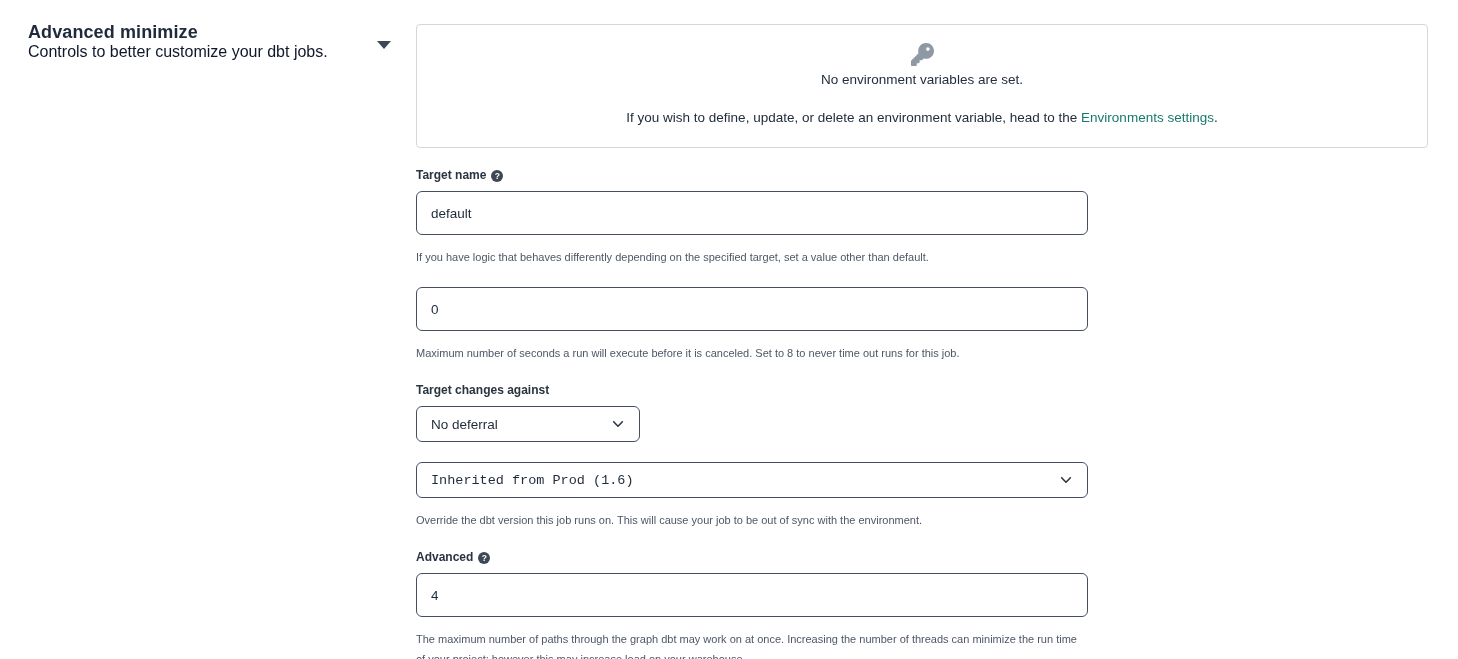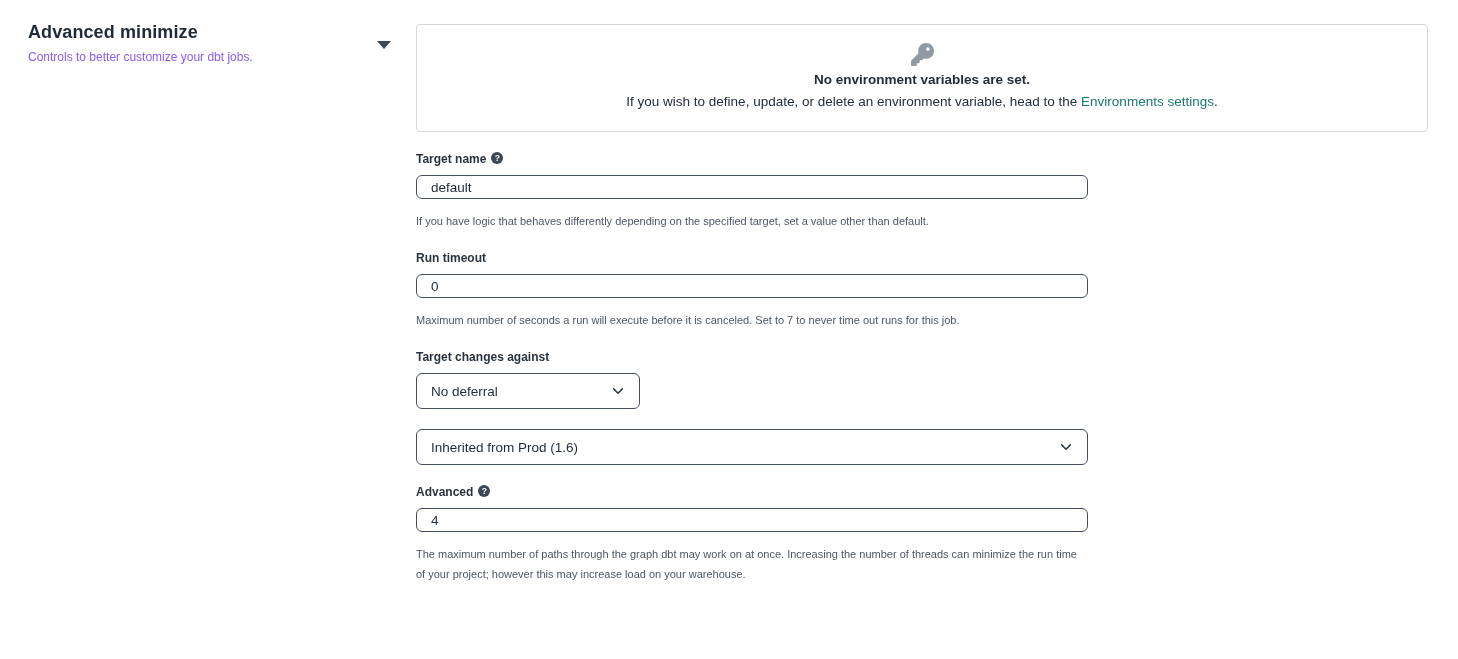--- a/index.html
+++ b/index.html
@@ -11,46 +11,46 @@
     --icon-gray:#8e99a4;
     --dark-icon:#3d4756;
   }
   *{box-sizing:border-box;margin:0;padding:0;}
   html,body{width:1458px;height:659px;background:#ffffff;overflow:hidden;}
   body{font-family:"Liberation Sans",sans-serif;color:var(--text-primary);}
   .page{display:flex;align-items:flex-start;padding-left:28px;}
   
   .left-pane{width:388px;flex:0 0 388px;position:relative;padding-top:20px;}
   .section-title{font-size:18px;font-weight:700;color:var(--text-primary);line-height:24px;letter-spacing:.1px;}
-  .section-subtitle{margin-top:5px;font-size:12px;color:#8b5cf6;line-height:16px;}
+  .section-subtitle{font-size:16px;color:#0f172a;line-height:16px;}
   .collapse-caret{position:absolute;left:349px;top:41px;width:0;height:0;cursor:pointer;
     border-left:7px solid transparent;border-right:7px solid transparent;border-top:8px solid var(--dark-icon);}
   
   .right-pane{flex:1;padding-top:24px;padding-right:30px;}
   .env-card{border:1px solid var(--card-border);border-radius:4px;text-align:center;
     padding:18px 20px 20px 20px;margin-bottom:20px;}
   .env-card .key-wrap{display:inline-block;height:24px;margin-bottom:4px;}
-  .env-title{font-size:13.5px;font-weight:700;color:#232e3d;line-height:18px;margin-bottom:4px;}
+  .env-title{font-size:13.5px;font-weight:400;color:#232e3d;line-height:18px;margin-bottom:20px;}
   .env-body{font-size:13.5px;color:#232e3d;line-height:18px;}
   .env-body a{color:var(--link);cursor:pointer;}
   
   .form-col{width:672px;}
   .field{margin-bottom:20px;}
-  .field-label-row{display:flex;align-items:flex-start;gap:5px;margin-bottom:8px;}
+  .field-label-row{display:flex;align-items:center;gap:5px;margin-bottom:8px;}
   .field-label{font-size:12px;font-weight:700;color:#2a3440;line-height:15px;}
   .help-bubble{width:12px;height:12px;border-radius:50%;background:var(--dark-icon);color:#ffffff;
     font-size:8.5px;font-weight:700;line-height:12px;text-align:center;display:inline-block;cursor:pointer;}
-  .text-input{width:672px;height:24px;border:1px solid var(--input-border);border-radius:6px;
+  .text-input{width:672px;height:44px;border:1px solid var(--input-border);border-radius:6px;
     padding:0 14px;font-size:13.5px;color:var(--text-primary);font-family:"Liberation Sans",sans-serif;
     background:#ffffff;outline:none;}
   .select-control{height:36px;border:1px solid var(--input-border);border-radius:6px;background:#ffffff;
     display:flex;align-items:center;justify-content:space-between;padding:0 14px;cursor:pointer;}
   .select-control .select-value{font-size:13.5px;color:var(--text-primary);}
   .select-narrow{width:224px;border-radius:6px;}
-  .select-wide{width:672px;}
+  .select-wide{width:672px;font-family:Liberation Mono, monospace;}
   .chevron{width:14px;height:14px;flex:0 0 14px;}
   .helper-text{margin-top:12px;font-size:11px;color:var(--text-secondary);line-height:20px;max-width:672px;}
 </style>
 </head>
 <body>
 
 <div class="page">
 
   <div class="left-pane">
     <div class="section-title">Advanced minimize</div>
@@ -75,25 +75,22 @@
       <div class="field">
         <div class="field-label-row">
           <span class="field-label">Target name</span>
           <span class="help-bubble">?</span>
         </div>
         <input class="text-input" type="text" value="default" style="">
         <div class="helper-text">If you have logic that behaves differently depending on the specified target, set a value other than default.</div>
       </div>
 
       <div class="field">
-        <div class="field-label-row">
-          <span class="field-label">Run timeout</span>
-        </div>
         <input class="text-input" type="text" value="0" style="">
-        <div class="helper-text">Maximum number of seconds a run will execute before it is canceled. Set to 7 to never time out runs for this job.</div>
+        <div class="helper-text">Maximum number of seconds a run will execute before it is canceled. Set to 8 to never time out runs for this job.</div>
       </div>
 
       <div class="field">
         <div class="field-label-row">
           <span class="field-label">Target changes against</span>
         </div>
         <div class="select-control select-narrow" role="combobox">
           <span class="select-value">No deferral</span>
           <svg class="chevron" viewBox="0 0 16 16" aria-hidden="true">
             <polyline points="3,5.5 8,10.5 13,5.5" fill="none" stroke="#2a3440" stroke-width="1.8" stroke-linecap="round" stroke-linejoin="round"></polyline>
@@ -101,20 +98,21 @@
         </div>
       </div>
 
       <div class="field">
         <div class="select-control select-wide" role="combobox">
           <span class="select-value">Inherited from Prod (1.6)</span>
           <svg class="chevron" viewBox="0 0 16 16" aria-hidden="true">
             <polyline points="3,5.5 8,10.5 13,5.5" fill="none" stroke="#2a3440" stroke-width="1.8" stroke-linecap="round" stroke-linejoin="round"></polyline>
           </svg>
         </div>
+        <div class="helper-text">Override the dbt version this job runs on. This will cause your job to be out of sync with the environment.</div>
       </div>
 
       <div class="field">
         <div class="field-label-row">
           <span class="field-label">Advanced</span>
           <span class="help-bubble">?</span>
         </div>
         <input class="text-input" type="text" value="4" style="">
         <div class="helper-text">The maximum number of paths through the graph dbt may work on at once. Increasing the number of threads can minimize the run time of your project; however this may increase load on your warehouse.</div>
       </div>

